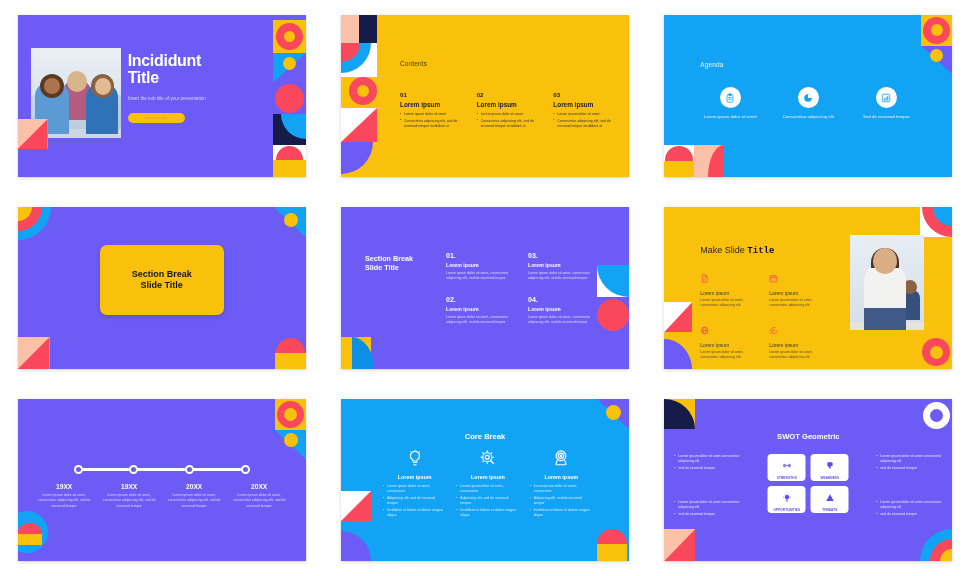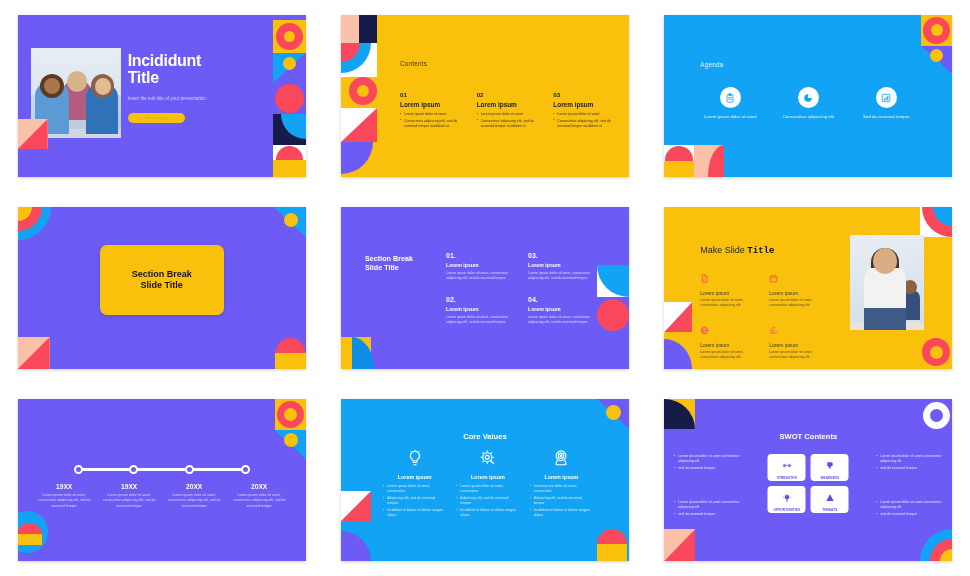--- a/index.html
+++ b/index.html
@@ -400,21 +400,21 @@
   <div class="cell">
     <div class="slide blue">
       <div class="deco" style="right:0;top:0;width:32px;height:30px;background:#6C5CF5;clip-path:polygon(100% 0,100% 100%,0 0);"></div>
       <div class="deco circ" style="right:8px;top:6px;width:15px;height:15px;background:#F9C00C;"></div>
       <div class="deco" style="left:0;top:92px;width:30px;height:30px;background:#fff;"></div>
       <div class="deco" style="left:0;top:92px;width:30px;height:30px;background:#F9485B;clip-path:polygon(100% 0,100% 100%,0 100%);"></div>
       <div class="deco tr-tr" style="left:0;bottom:0;width:30px;height:30px;background:#6C5CF5;"></div>
       <div class="deco halftop" style="right:2px;bottom:17px;width:30px;height:15px;background:#F9485B;"></div>
       <div class="deco" style="right:2px;bottom:0;width:30px;height:17px;background:#F9C00C;"></div>
 
-      <div class="deco wt" style="left:0;right:0;top:33px;text-align:center;font-size:7.6px;font-weight:bold;">Core Values</div>
+      <div class="deco wt" style="left:0;right:0;top:33px;text-align:center;font-size:7.6px;font-weight:bold;">Core Break</div>
 
       <div class="deco" style="left:42px;right:36px;top:50px;display:flex;gap:10px;">
         <div style="flex:1;">
           <div style="display:flex;justify-content:center;">
             <svg width="18" height="18" viewBox="0 0 24 24" fill="none" stroke="#fff" stroke-width="1.6">
               <path d="M9 18h6M10 21h4"></path>
                 <path d="M12 3a6 6 0 0 0-3.5 10.9c.5.4.8 1 .8 1.6v.5h5.4v-.5c0-.6.3-1.2.8-1.6A6 6 0 0 0 12 3z"></path>
               <path d="M12 1v1M6 3l.7.7M18 3l-.7.7"></path>
             </svg>
           </div>
@@ -466,21 +466,21 @@
       <div class="deco" style="left:0;top:0;width:31px;height:30px;background:#F9C00C;"></div>
       <div class="deco tr-tr" style="left:0;top:0;width:31px;height:30px;background:#161C4A;"></div>
       <div class="deco circ" style="right:2px;top:3px;width:27px;height:27px;background:#fff;"></div>
       <div class="deco circ" style="right:9px;top:10px;width:13px;height:13px;background:#6C5CF5;"></div>
       <div class="deco" style="left:0;bottom:0;width:31px;height:32px;background:#FBC0A8;"></div>
       <div class="deco" style="left:0;bottom:0;width:31px;height:32px;background:#F9485B;clip-path:polygon(100% 0,100% 100%,0 100%);"></div>
       <div class="deco tr-tl" style="right:0;bottom:0;width:32px;height:32px;background:#13A3F5;"></div>
       <div class="deco tr-tl" style="right:0;bottom:0;width:22px;height:22px;background:#F9485B;"></div>
       <div class="deco tr-tl" style="right:0;bottom:0;width:12px;height:12px;background:#F9C00C;"></div>
 
-      <div class="deco wt" style="left:0;right:0;top:33px;text-align:center;font-size:7.6px;font-weight:bold;">SWOT Contents</div>
+      <div class="deco wt" style="left:0;right:0;top:33px;text-align:center;font-size:7.6px;font-weight:bold;">SWOT Geometric</div>
 
       <ul class="deco wt body-s" style="left:10px;top:55px;width:66px;opacity:.82;">
         <li>Lorem ipsum dolor sit amet consectetur adipiscing elit</li>
         <li style="margin-top:1.5px;">sed do eiusmod tempor</li>
       </ul>
       <ul class="deco wt body-s" style="left:10px;top:101px;width:66px;opacity:.82;">
         <li>Lorem ipsum dolor sit amet consectetur adipiscing elit</li>
         <li style="margin-top:1.5px;">sed do eiusmod tempor</li>
       </ul>
       <ul class="deco wt body-s" style="right:10px;top:55px;width:66px;opacity:.82;">

